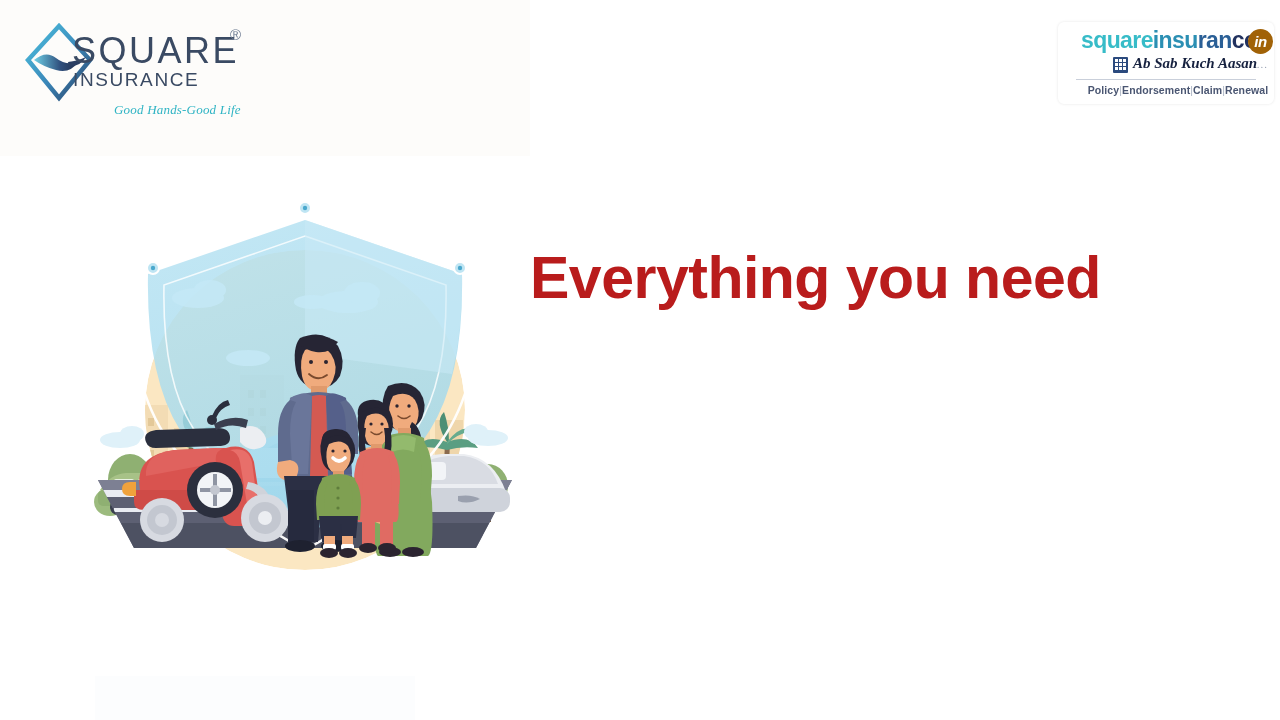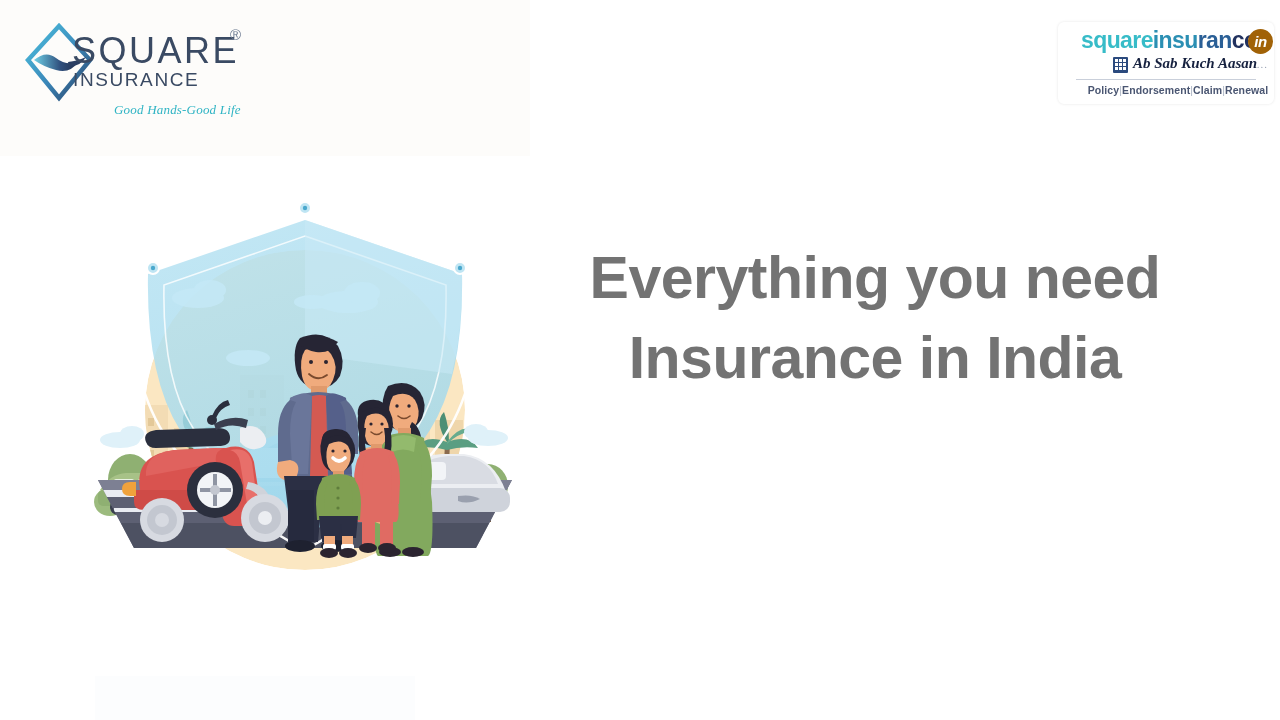--- a/index.html
+++ b/index.html
@@ -195,25 +195,24 @@
     white-space: nowrap;
   }
   .badge-links .sep { color: #aab2c2; font-weight: normal; }
 
   
   .headline {
     position: absolute;
     left: 530px;
     top: 238px;
     width: 690px;
-    text-align: center;
     font-size: 59px;
     font-weight: bold;
     line-height: 80px;
-    color: #737373;
+    color: #b91c1c;
     letter-spacing: -0.5px;
     font-family: "Liberation Sans", sans-serif;
   }
   .headline .ln { display: block; }
 
   
   .illus {
     position: absolute;
     left: 90px;
     top: 190px;
@@ -281,21 +280,20 @@
 
     <div class="badge-rule"></div>
 
     <div class="badge-links">
       <span>Policy</span><span class="sep">|</span><span>Endorsement</span><span class="sep">|</span><span>Claim</span><span class="sep">|</span><span>Renewal</span>
     </div>
   </div>
 
   <div class="headline">
     <span class="ln">Everything you need</span>
-    <span class="ln">Insurance in India</span>
   </div>
 
   <div class="illus">
     <svg width="430" height="380" viewBox="0 0 430 380">
       <defs>
         <clipPath id="roadClip">
           <path d="M8 290 L44 358 L386 358 L422 290 Z"></path>
         </clipPath>
         <clipPath id="sunClip">
           <circle cx="215" cy="220" r="160"></circle>

